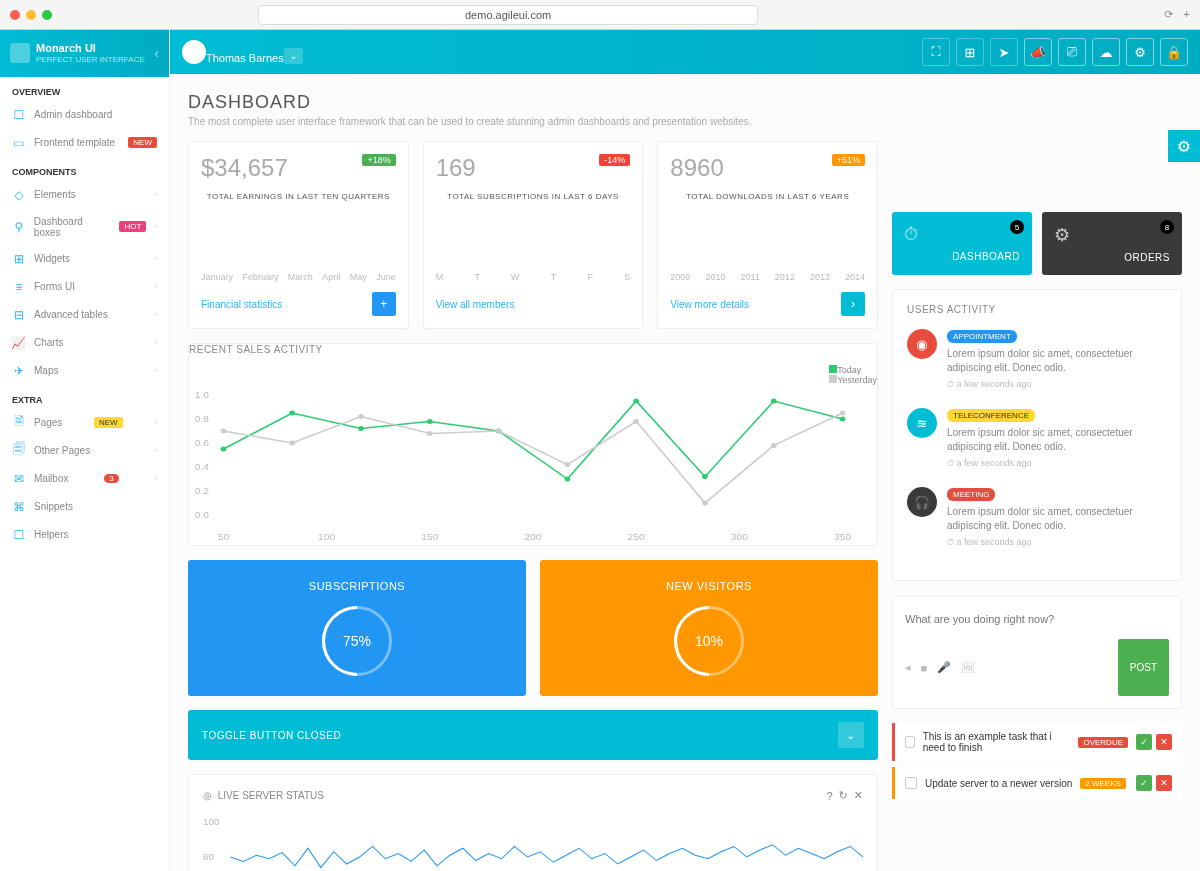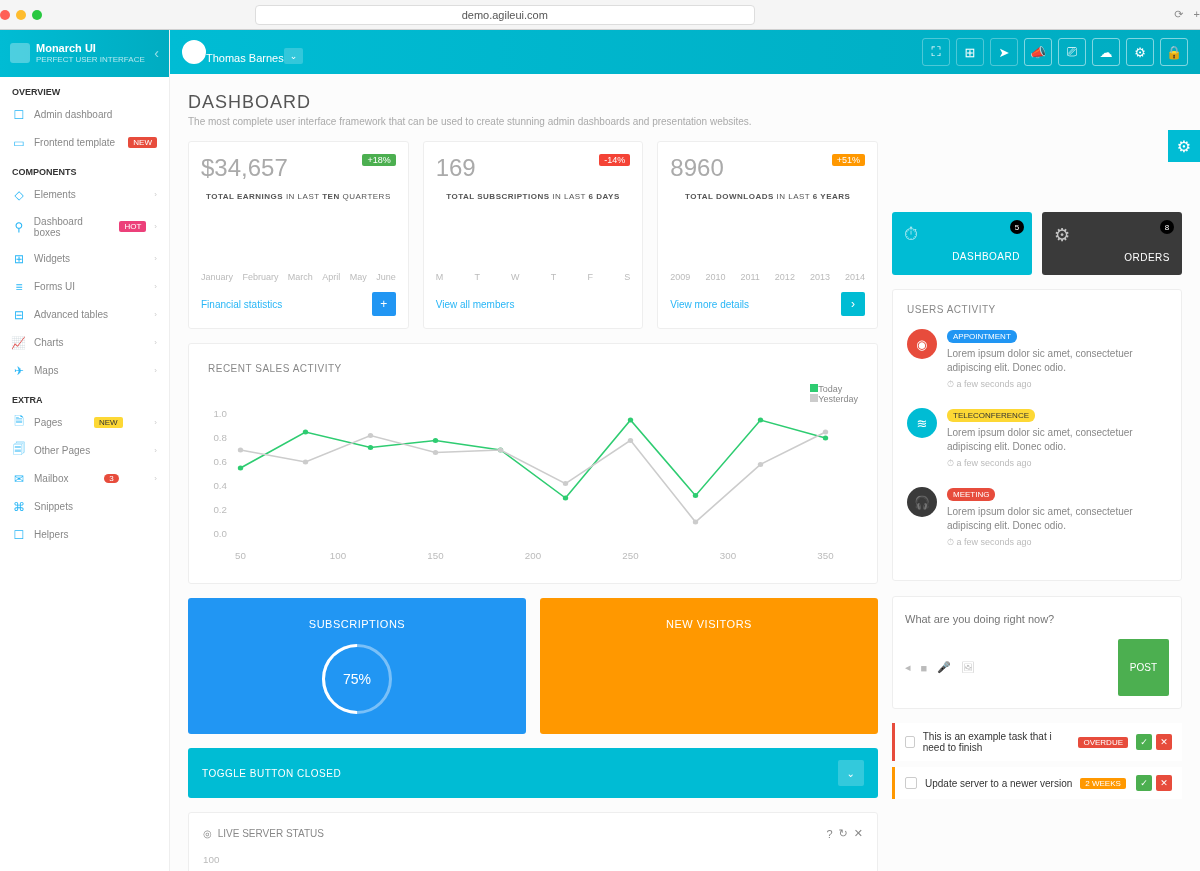--- a/index.html
+++ b/index.html
@@ -1,17 +1,17 @@
 <!DOCTYPE html>
 <html><head>
 <meta charset="utf-8">
 <style>
 *{box-sizing:border-box;margin:0;padding:0;font-family:-apple-system,Helvetica,Arial,sans-serif}
 body{background:#fcfcfc;font-size:11px;color:#333}
-.mac-chrome{background:#f5f5f5;border-bottom:1px solid #d0d0d0;height:30px;display:flex;align-items:center;padding:0 0;gap:6px}
+.mac-chrome{background:#f5f5f5;border-bottom:1px solid #d0d0d0;height:30px;display:flex;align-items:center;padding:0 10px;gap:6px}
 .mac-dot{width:10px;height:10px;border-radius:50%}
 .mac-red{background:#ff5f57}.mac-yellow{background:#febc2e}.mac-green{background:#28c840}
 .mac-url{flex:1;max-width:500px;margin:0 auto;background:#fff;border:1px solid #ddd;border-radius:4px;padding:3px 10px;font-size:11px;color:#555;text-align:center}
 .mac-right{margin-left:auto;display:flex;gap:10px;color:#888}
 .app{display:flex;height:calc(100vh - 30px)}
 .sidebar{width:170px;background:#fff;border-right:1px solid #eee;flex-shrink:0}
 .brand{background:linear-gradient(90deg,#00bcd4,#00acc1);color:#fff;padding:12px 10px;font-size:10px;display:flex;align-items:center;gap:6px}
 .brand-logo{width:20px;height:20px;background:#fff;opacity:.3;border-radius:3px}
 .brand-text{line-height:1.2}
 .brand-title{font-weight:bold;font-size:11px}
@@ -35,28 +35,28 @@
 .col-main{flex:1;min-width:0}
 .col-side{width:290px;flex-shrink:0}
 .page-header h1{font-size:18px;font-weight:300;color:#555;letter-spacing:1px}
 .page-header p{font-size:10px;color:#aaa;margin:3px 0 14px}
 .row{display:flex;gap:14px;margin-bottom:14px}
 .stat-card{flex:1;background:#fff;border:1px solid #eee;border-radius:3px;padding:12px;position:relative}
 .stat-value{font-size:24px;font-weight:300;color:#aaa}
 .stat-badge{position:absolute;top:12px;right:12px;font-size:9px;padding:1px 5px;border-radius:2px;color:#fff}
 .bg-green{background:#4caf50}.bg-red{background:#f44336}.bg-orange{background:#ff9800}
 .stat-caption{font-size:8px;text-align:center;margin:10px 0;color:#555;letter-spacing:.5px}
-.stat-caption b{font-weight:bold}
+.stat-caption b{font-weight:normal}
 .mini-chart{height:55px;margin:6px 0}
 .x-labels{display:flex;justify-content:space-between;font-size:9px;color:#bbb;margin:6px 0}
 .stat-footer{display:flex;align-items:center;justify-content:space-between;margin-top:10px;font-size:10px}
 .stat-link{color:#29b6f6}
 .stat-btn{width:24px;height:24px;display:flex;align-items:center;justify-content:center;border-radius:2px;color:#fff;font-size:12px}
 .btn-blue{background:#2196f3}.btn-teal{background:#00bcd4}
-.panel{background:#fff;border:1px solid #eee;border-radius:3px;padding:19px;margin-bottom:14px}
+.panel{background:#fff;border:1px solid #eee;border-radius:3px;padding:0;margin-bottom:14px}
 .panel-title{font-size:10px;color:#888;margin-bottom:10px;letter-spacing:.5px}
 .big-chart{height:180px;position:relative}
 .legend{position:absolute;top:0;right:0;font-size:9px;color:#888}
 .legend-item{display:flex;}
 .legend-sq{width:8px;height:8px}
 .tiles{display:flex;gap:14px;margin-bottom:14px}
 .tile{flex:1;padding:20px;color:#fff;text-align:center;border-radius:3px}
 .tile-green{background:#4caf50}.tile-blue{background:#2196f3}.tile-orange{background:#ff9800}
 .tile-title{font-size:11px;margin-bottom:14px;letter-spacing:.5px}
 .circle{width:70px;height:70px;border:3px solid rgba(255,255,255,.4);border-radius:50%;margin:0 auto;display:flex;align-items:center;justify-content:center;font-size:14px;position:relative}
@@ -334,20 +334,21 @@
           </div>
         </div>
 
         <div class="tiles" id="tiles-row">
             <div class="tile tile-blue">
               <div class="tile-title">SUBSCRIPTIONS</div>
               <div class="circle">75%</div>
             </div>
             <div class="tile tile-orange">
               <div class="tile-title">NEW VISITORS</div>
+              <div class="circle">10%</div>
             </div>
           </div>
 
         <div class="toggle-bar">
           <span>TOGGLE BUTTON CLOSED</span>
           <span class="toggle-btn">⌄</span>
         </div>
 
         <div class="server-panel">
           <div class="server-header">

